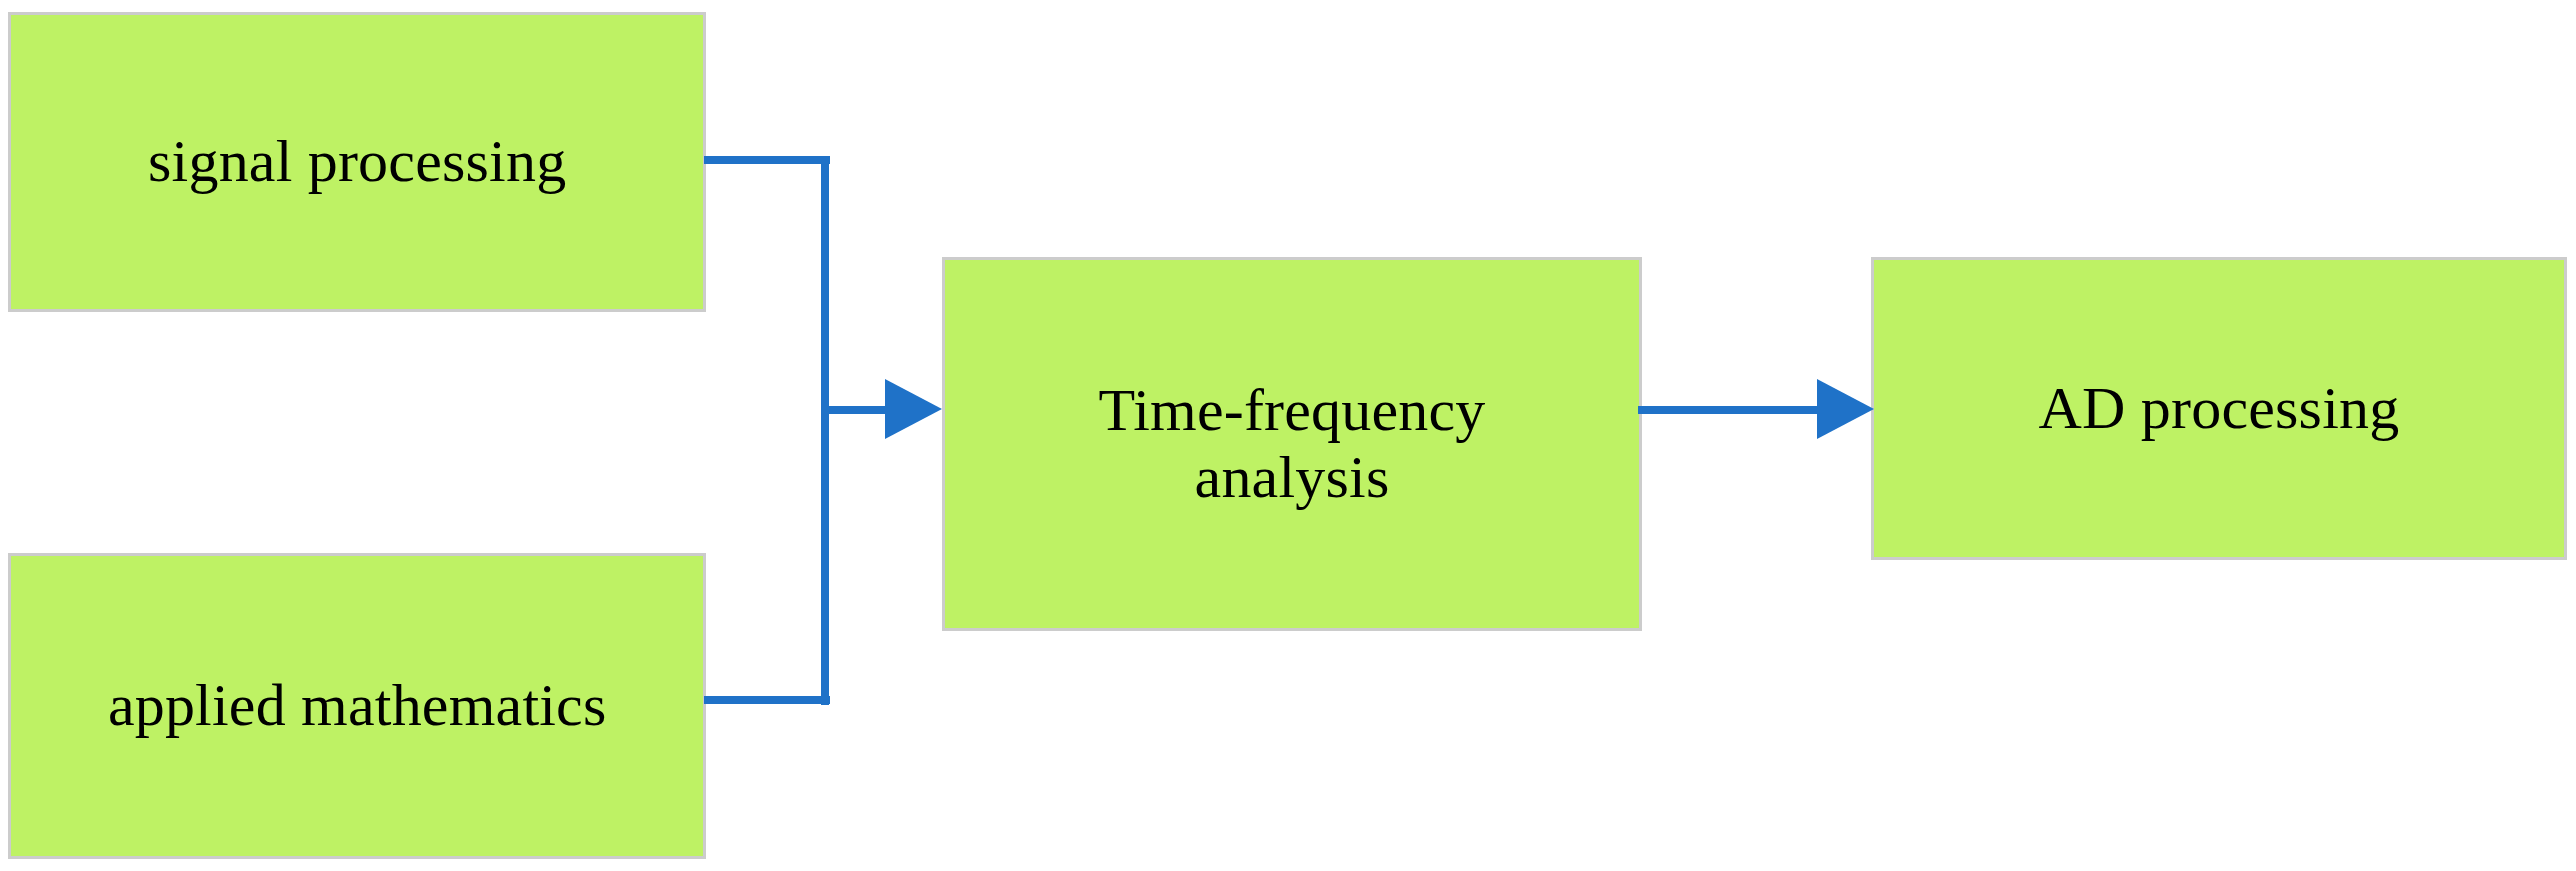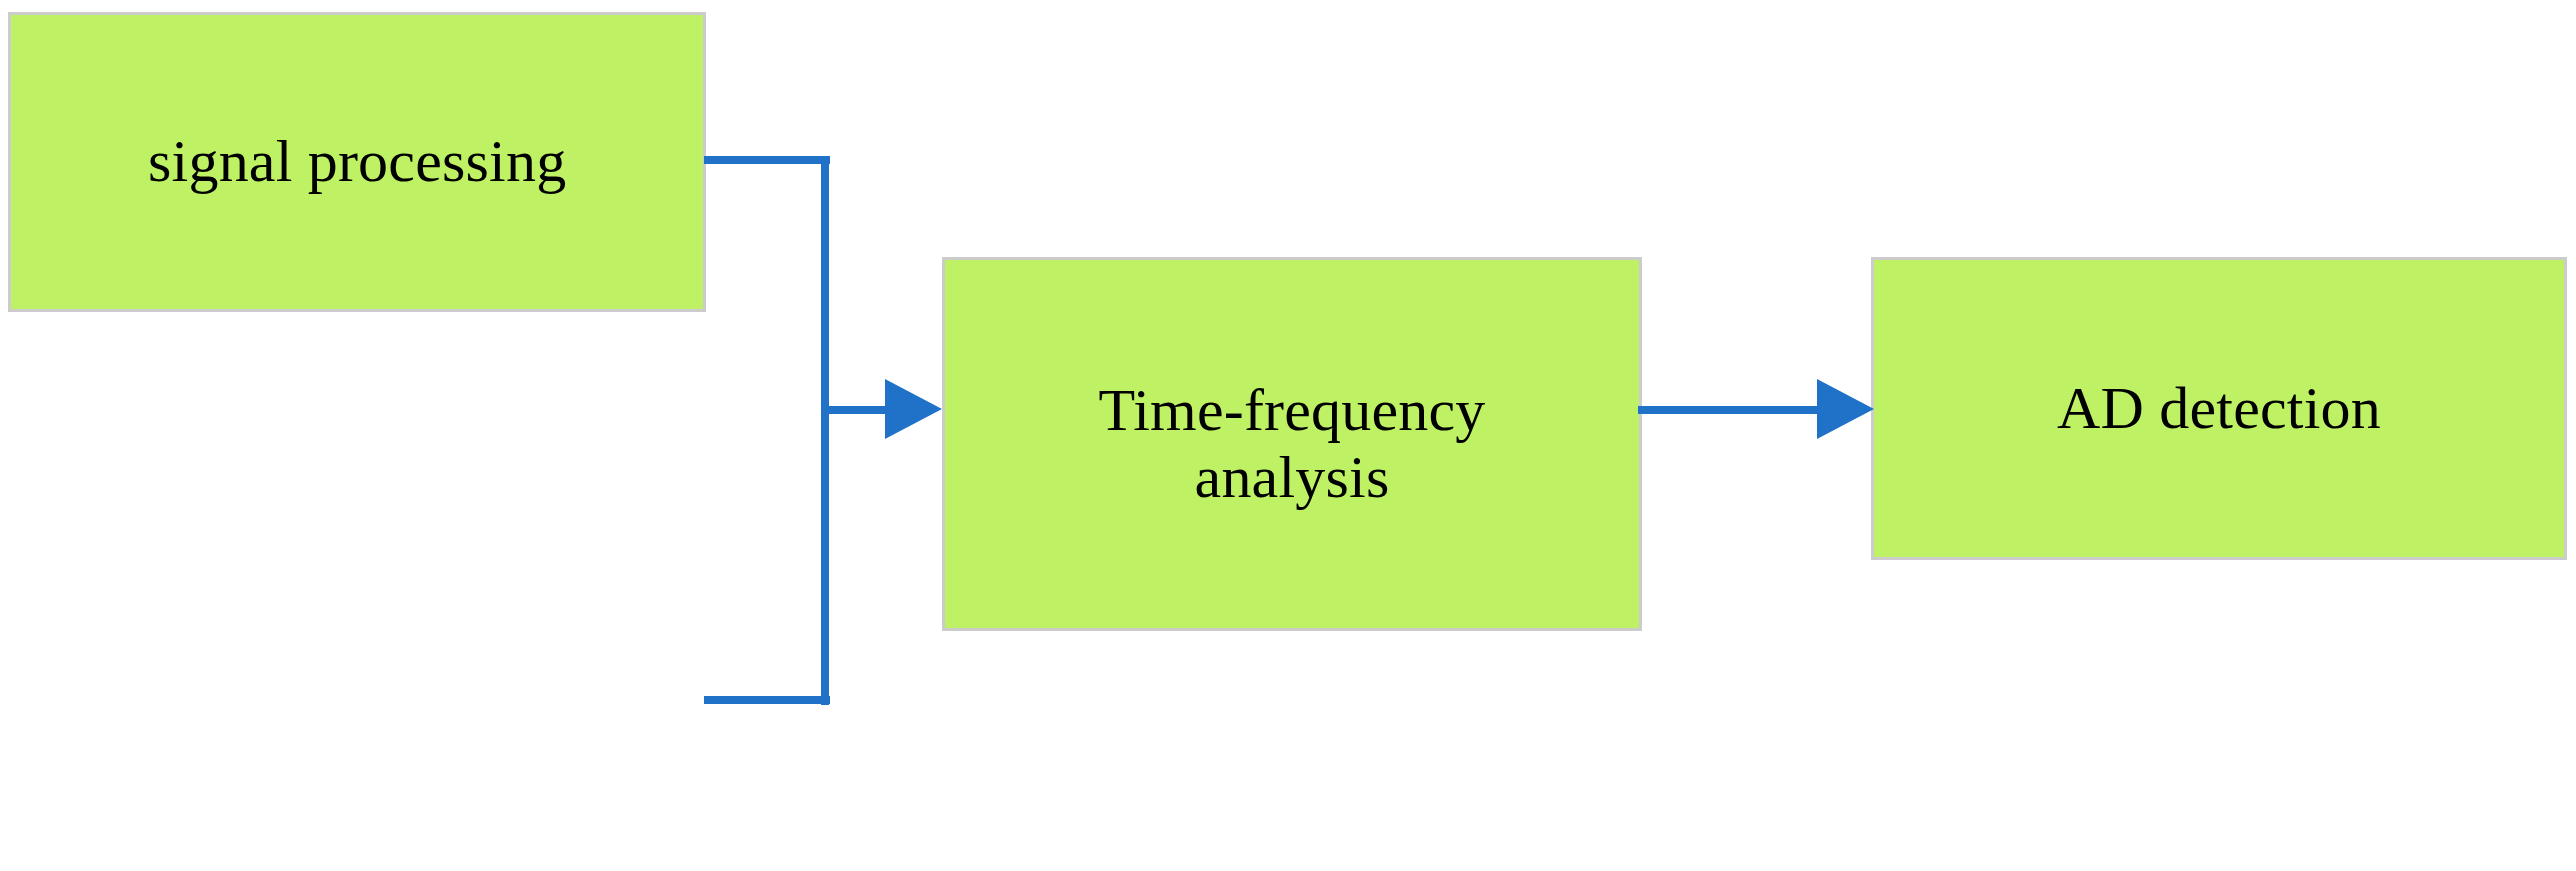--- a/index.html
+++ b/index.html
@@ -83,28 +83,31 @@
 </style>
 </head>
 <body>
 
 <div id="canvas">
 
   <div class="node" id="node-signal-processing">
     <span class="node-label">signal processing</span>
   </div>
 
+  <div class="node" id="node-applied-mathematics">
+    <span class="node-label">applied mathematics</span>
+  </div>
 
   <div class="node" id="node-time-frequency-analysis">
     <span class="node-label">Time-frequency
 analysis</span>
   </div>
 
   <div class="node" id="node-ad-detection">
-    <span class="node-label">AD detection</span>
+    <span class="node-label">AD processing</span>
   </div>
 
   <div class="conn" id="conn-top-horizontal"></div>
   <div class="conn" id="conn-bottom-horizontal"></div>
   <div class="conn" id="conn-vertical"></div>
 
   <div class="arrow-shaft" id="arrow1-shaft"></div>
   <div class="arrow-head" id="arrow1-head"></div>
 
   <div class="arrow-shaft" id="arrow2-shaft"></div>

